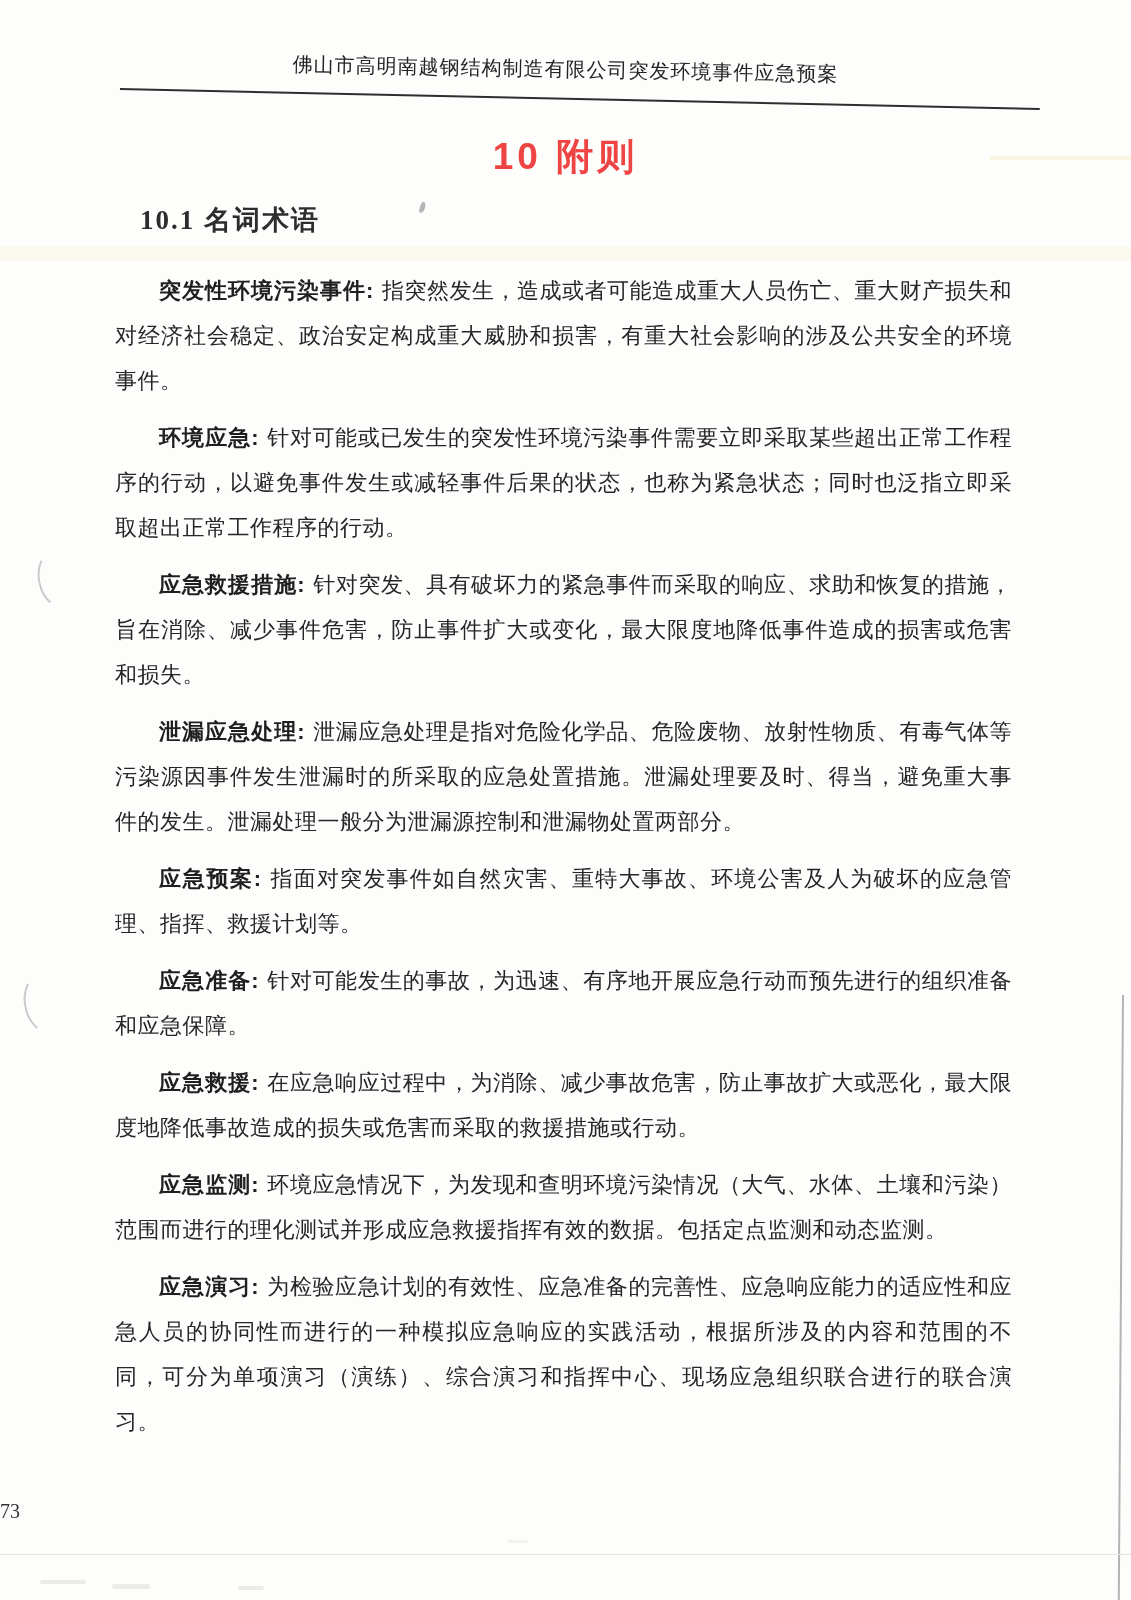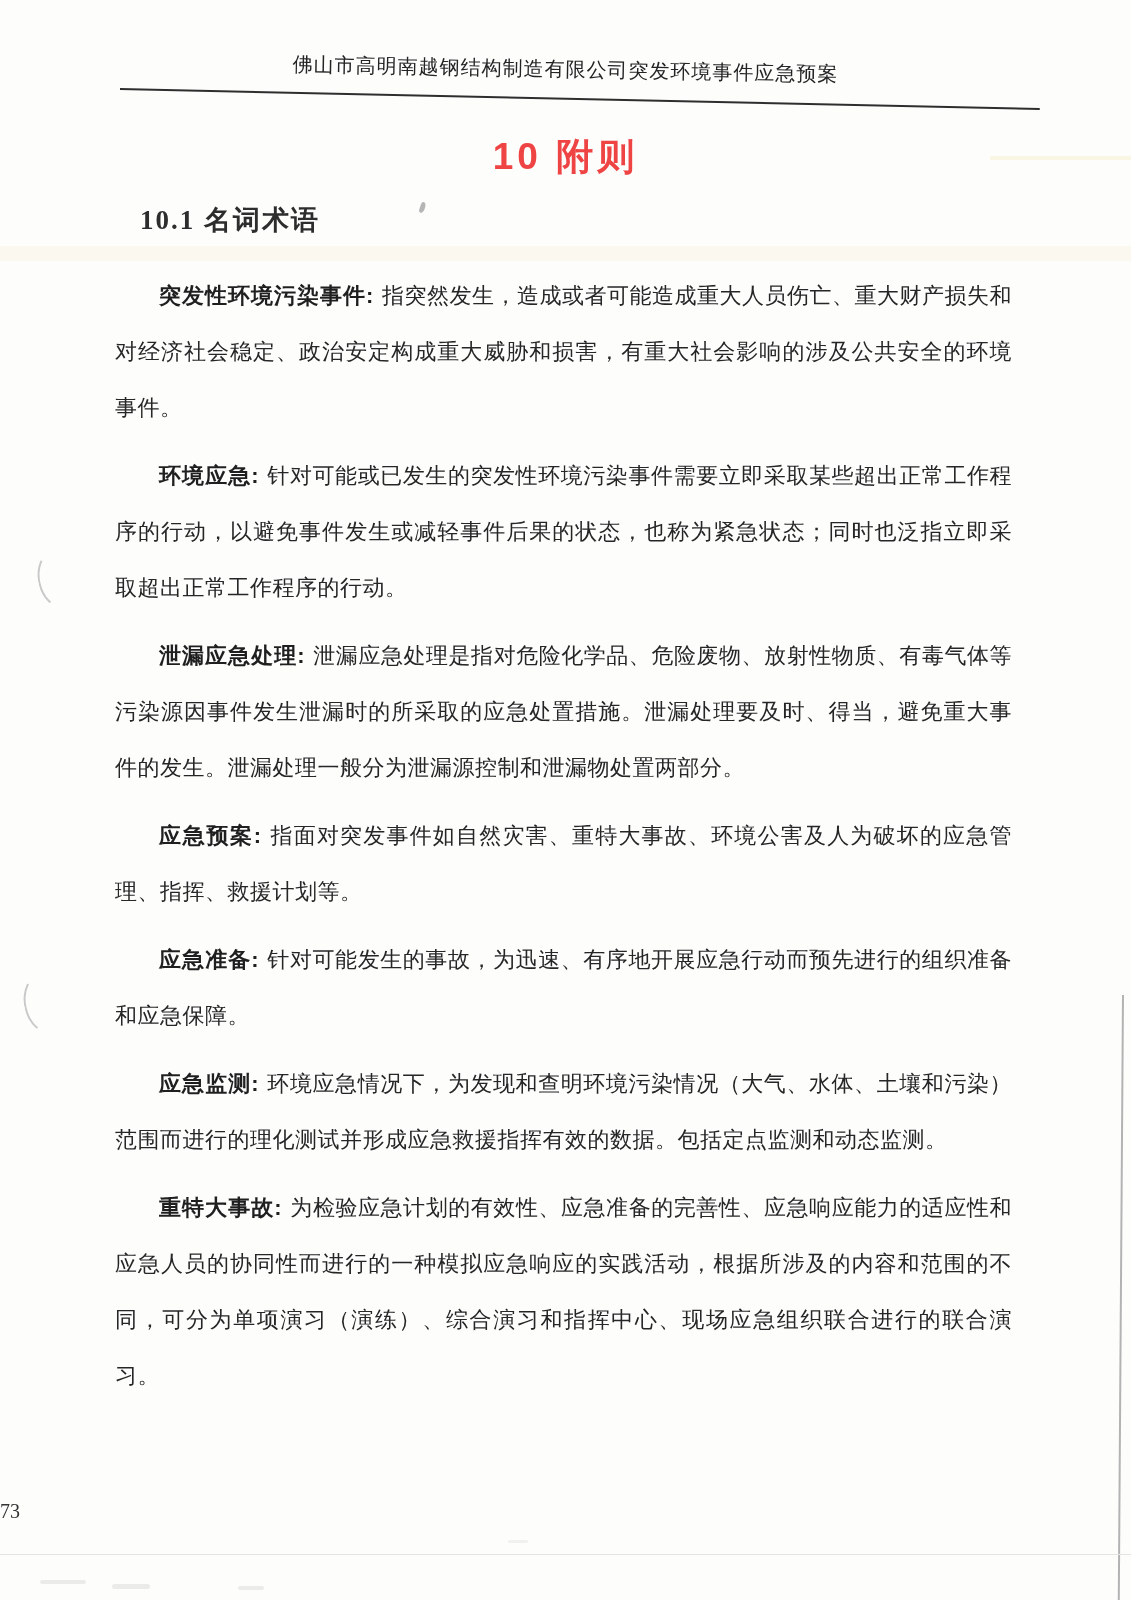--- a/index.html
+++ b/index.html
@@ -46,21 +46,21 @@
     position:absolute;top:246px;left:0;width:100%;height:15px;
     background:#faf5e4;opacity:.55;
   }
   .cream-band-2{
     position:absolute;top:156px;left:990px;width:141px;height:4px;
     background:#f7f2da;opacity:.7;
   }
   
   .body-text{
     position:absolute;top:268px;left:115px;width:897px;
-    font-size:22px;line-height:56px;
+    font-size:22px;line-height:45px;
     text-align:justify;
     color:#262626;
   }
   .para{
     margin:0 0 12px 0;
     text-indent:2em;
   }
   .term{
     font-family:"Liberation Sans", sans-serif;
     font-weight:700;
@@ -124,22 +124,24 @@
   <div class="smudge s2"></div>
   <div class="smudge s3"></div>
   <div class="smudge s4"></div>
 
   <div class="chapter-title">10 附则</div>
   <div class="section-title">10.1 名词术语</div>
 
   <div class="body-text">
     <p class="para"><span class="term">突发性环境污染事件:</span><span class="definition">指突然发生，造成或者可能造成重大人员伤亡、重大财产损失和对经济社会稳定、政治安定构成重大威胁和损害，有重大社会影响的涉及公共安全的环境事件。</span></p>
     <p class="para"><span class="term">环境应急:</span><span class="definition">针对可能或已发生的突发性环境污染事件需要立即采取某些超出正常工作程序的行动，以避免事件发生或减轻事件后果的状态，也称为紧急状态；同时也泛指立即采取超出正常工作程序的行动。</span></p>
+    <p class="para"><span class="term">应急救援措施:</span><span class="definition">针对突发、具有破坏力的紧急事件而采取的响应、求助和恢复的措施，旨在消除、减少事件危害，防止事件扩大或变化，最大限度地降低事件造成的损害或危害和损失。</span></p>
     <p class="para"><span class="term">泄漏应急处理:</span><span class="definition">泄漏应急处理是指对危险化学品、危险废物、放射性物质、有毒气体等污染源因事件发生泄漏时的所采取的应急处置措施。泄漏处理要及时、得当，避免重大事件的发生。泄漏处理一般分为泄漏源控制和泄漏物处置两部分。</span></p>
     <p class="para"><span class="term">应急预案:</span><span class="definition">指面对突发事件如自然灾害、重特大事故、环境公害及人为破坏的应急管理、指挥、救援计划等。</span></p>
     <p class="para"><span class="term">应急准备:</span><span class="definition">针对可能发生的事故，为迅速、有序地开展应急行动而预先进行的组织准备和应急保障。</span></p>
+    <p class="para"><span class="term">应急救援:</span><span class="definition">在应急响应过程中，为消除、减少事故危害，防止事故扩大或恶化，最大限度地降低事故造成的损失或危害而采取的救援措施或行动。</span></p>
     <p class="para"><span class="term">应急监测:</span><span class="definition">环境应急情况下，为发现和查明环境污染情况（大气、水体、土壤和污染）范围而进行的理化测试并形成应急救援指挥有效的数据。包括定点监测和动态监测。</span></p>
-    <p class="para"><span class="term">重特大事故:</span><span class="definition">为检验应急计划的有效性、应急准备的完善性、应急响应能力的适应性和应急人员的协同性而进行的一种模拟应急响应的实践活动，根据所涉及的内容和范围的不同，可分为单项演习（演练）、综合演习和指挥中心、现场应急组织联合进行的联合演习。</span></p>
+    <p class="para"><span class="term">应急演习:</span><span class="definition">为检验应急计划的有效性、应急准备的完善性、应急响应能力的适应性和应急人员的协同性而进行的一种模拟应急响应的实践活动，根据所涉及的内容和范围的不同，可分为单项演习（演练）、综合演习和指挥中心、现场应急组织联合进行的联合演习。</span></p>
   </div>
 
   <div class="page-number">73</div>
 
 </div>
 
 </body></html>

